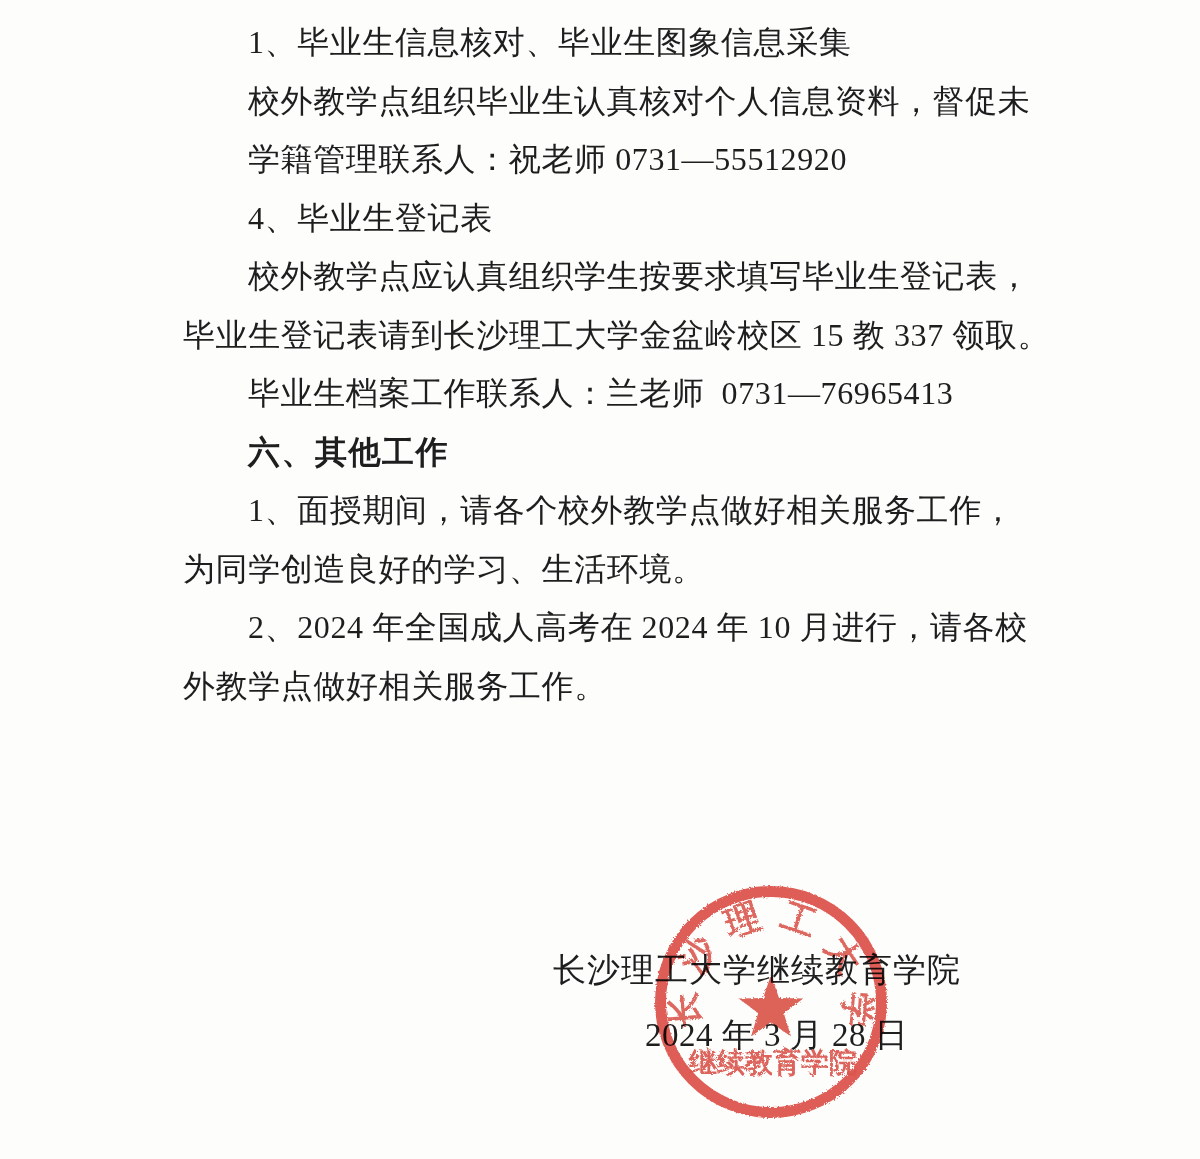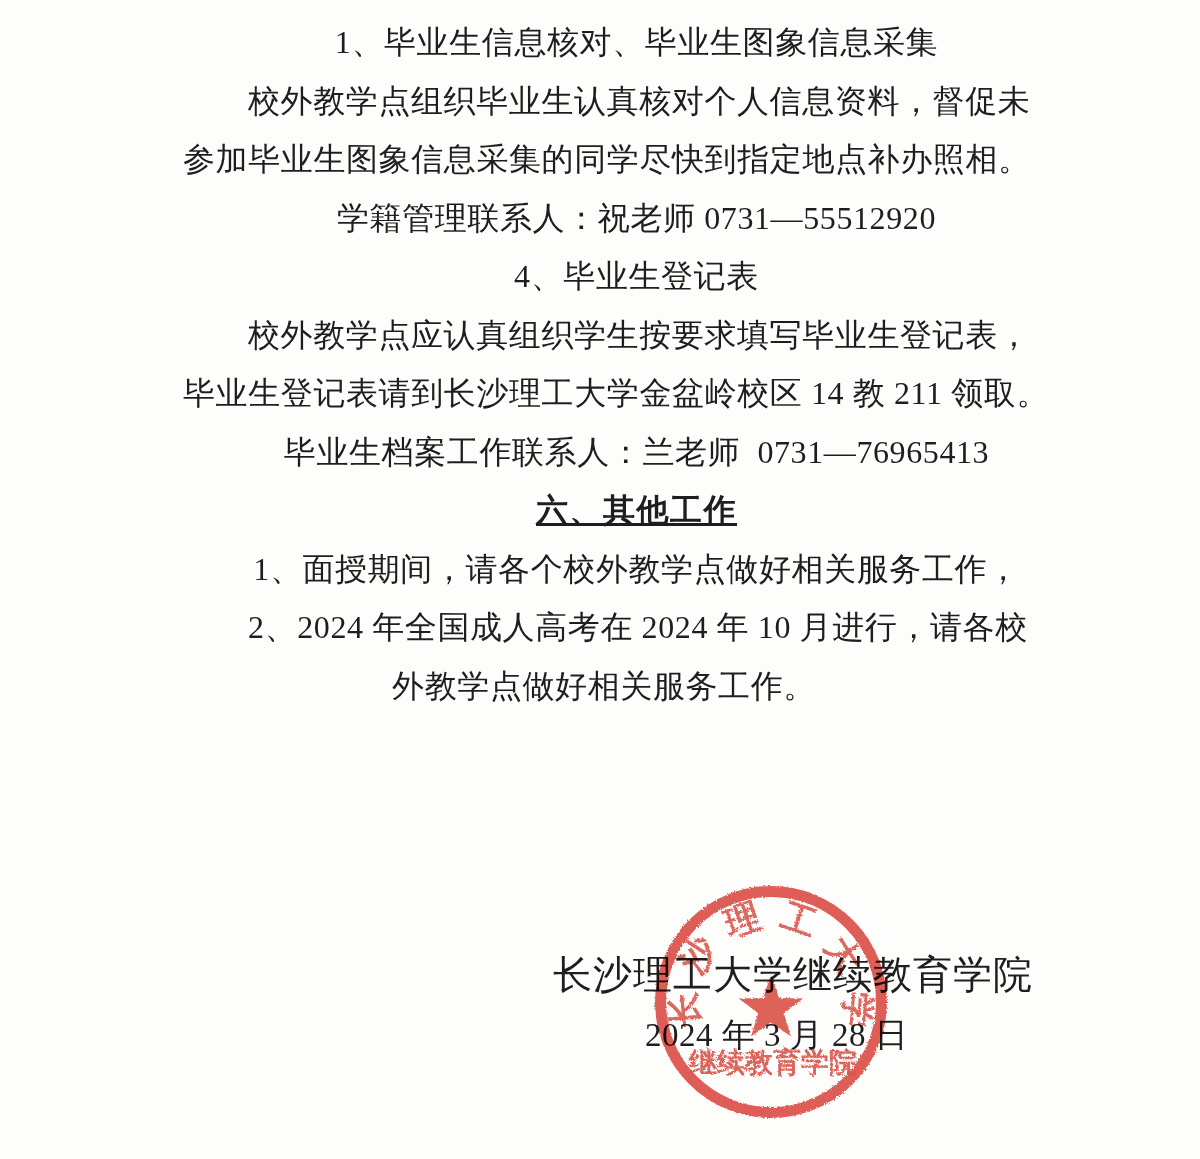--- a/index.html
+++ b/index.html
@@ -18,44 +18,42 @@
   .page {
     position: absolute;
     inset: 0;
     background: #fdfdfc;
   }
   .doc-lines {
     position: absolute;
     left: 183px;
     top: 13px;
     width: 842px;
-    text-align: center;
   }
   .line {
     height: 58.5px;
     line-height: 58.5px;
     font-size: 32px;
     letter-spacing: 0.6px;
     white-space: pre;
     color: #1e1e1e;
   }
   .line.indent {
     padding-left: 65px;
   }
   .line.bold {
     font-family: "Liberation Sans", "DejaVu Sans", sans-serif;
     font-weight: 700;
     letter-spacing: 1.5px;
-    text-decoration: underline;
   }
   .signature-org {
     position: absolute;
     left: 553px;
     top: 948px;
-    font-size: 39px;
+    font-size: 33px;
     letter-spacing: 1px;
     white-space: pre;
   }
   .signature-date {
     position: absolute;
     left: 645px;
     top: 1013px;
     font-size: 33px;
     letter-spacing: 0.5px;
     white-space: pre;
@@ -81,28 +79,28 @@
   }
 </style>
 </head>
 <body>
 
 <div class="page">
 
   <div class="doc-lines">
     <div class="line indent">1、毕业生信息核对、毕业生图象信息采集</div>
     <div class="line indent">校外教学点组织毕业生认真核对个人信息资料，督促未</div>
-    <div class="line">参加毕业生图象信息采集的同学尽快到指定地点补办照相。</div>
     <div class="line indent">学籍管理联系人：祝老师 0731—55512920</div>
     <div class="line indent">4、毕业生登记表</div>
     <div class="line indent">校外教学点应认真组织学生按要求填写毕业生登记表，</div>
-    <div class="line">毕业生登记表请到长沙理工大学金盆岭校区 14 教 211 领取。</div>
+    <div class="line">毕业生登记表请到长沙理工大学金盆岭校区 15 教 337 领取。</div>
     <div class="line indent">毕业生档案工作联系人：兰老师  0731—76965413</div>
     <div class="line indent bold">六、其他工作</div>
     <div class="line indent">1、面授期间，请各个校外教学点做好相关服务工作，</div>
+    <div class="line">为同学创造良好的学习、生活环境。</div>
     <div class="line indent">2、2024 年全国成人高考在 2024 年 10 月进行，请各校</div>
     <div class="line">外教学点做好相关服务工作。</div>
   </div>
 
   <div class="signature-org">长沙理工大学继续教育学院</div>
   <div class="signature-date">2024 年 3 月 28 日</div>
 
   <div class="seal">
     <svg viewBox="0 0 262 262" xmlns="http://www.w3.org/2000/svg">
       <defs>

